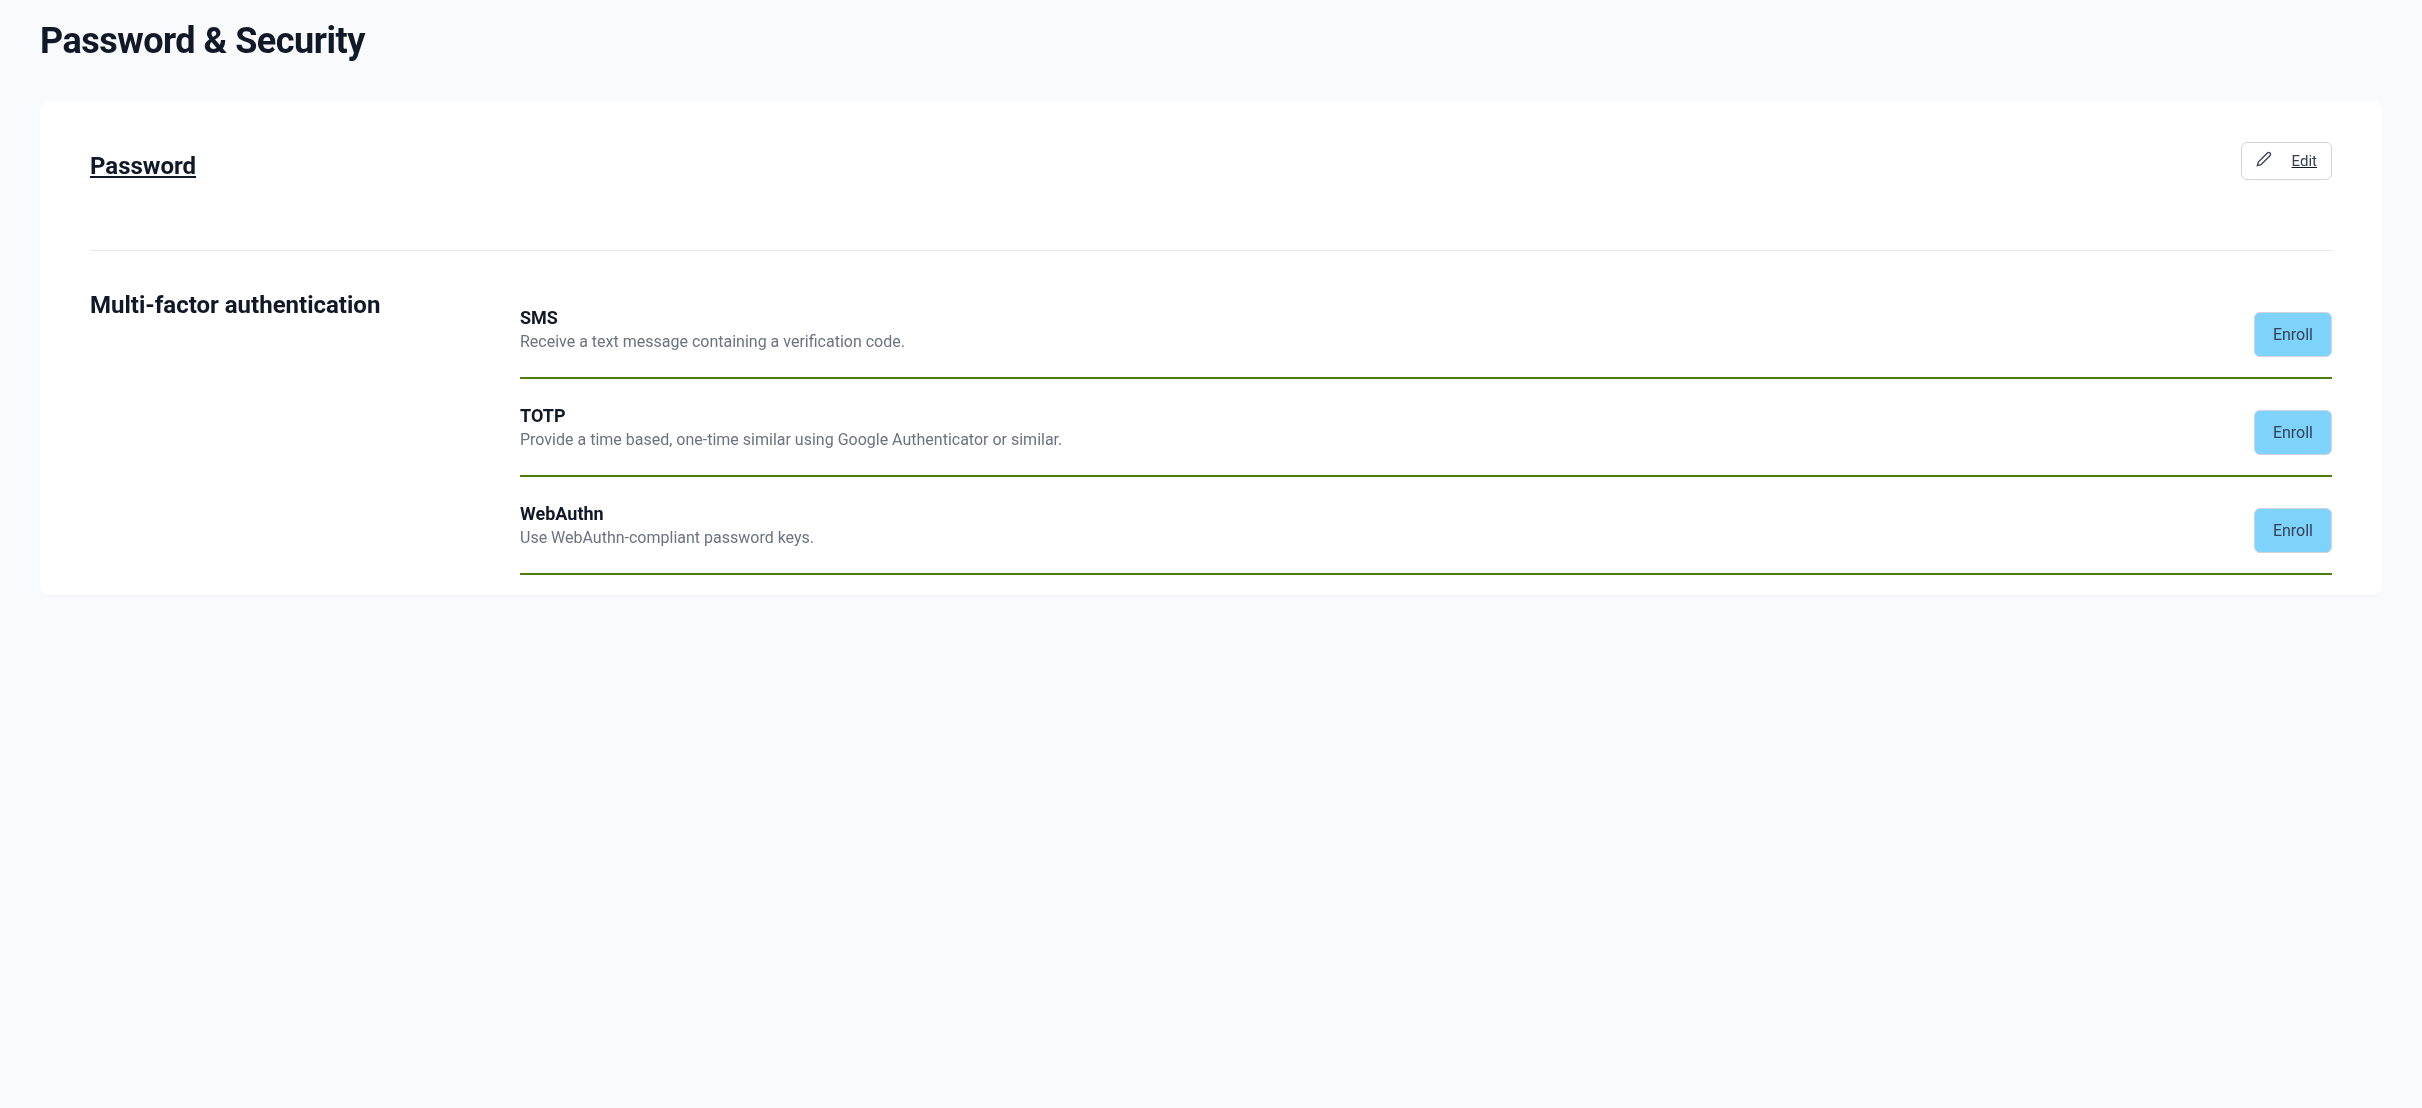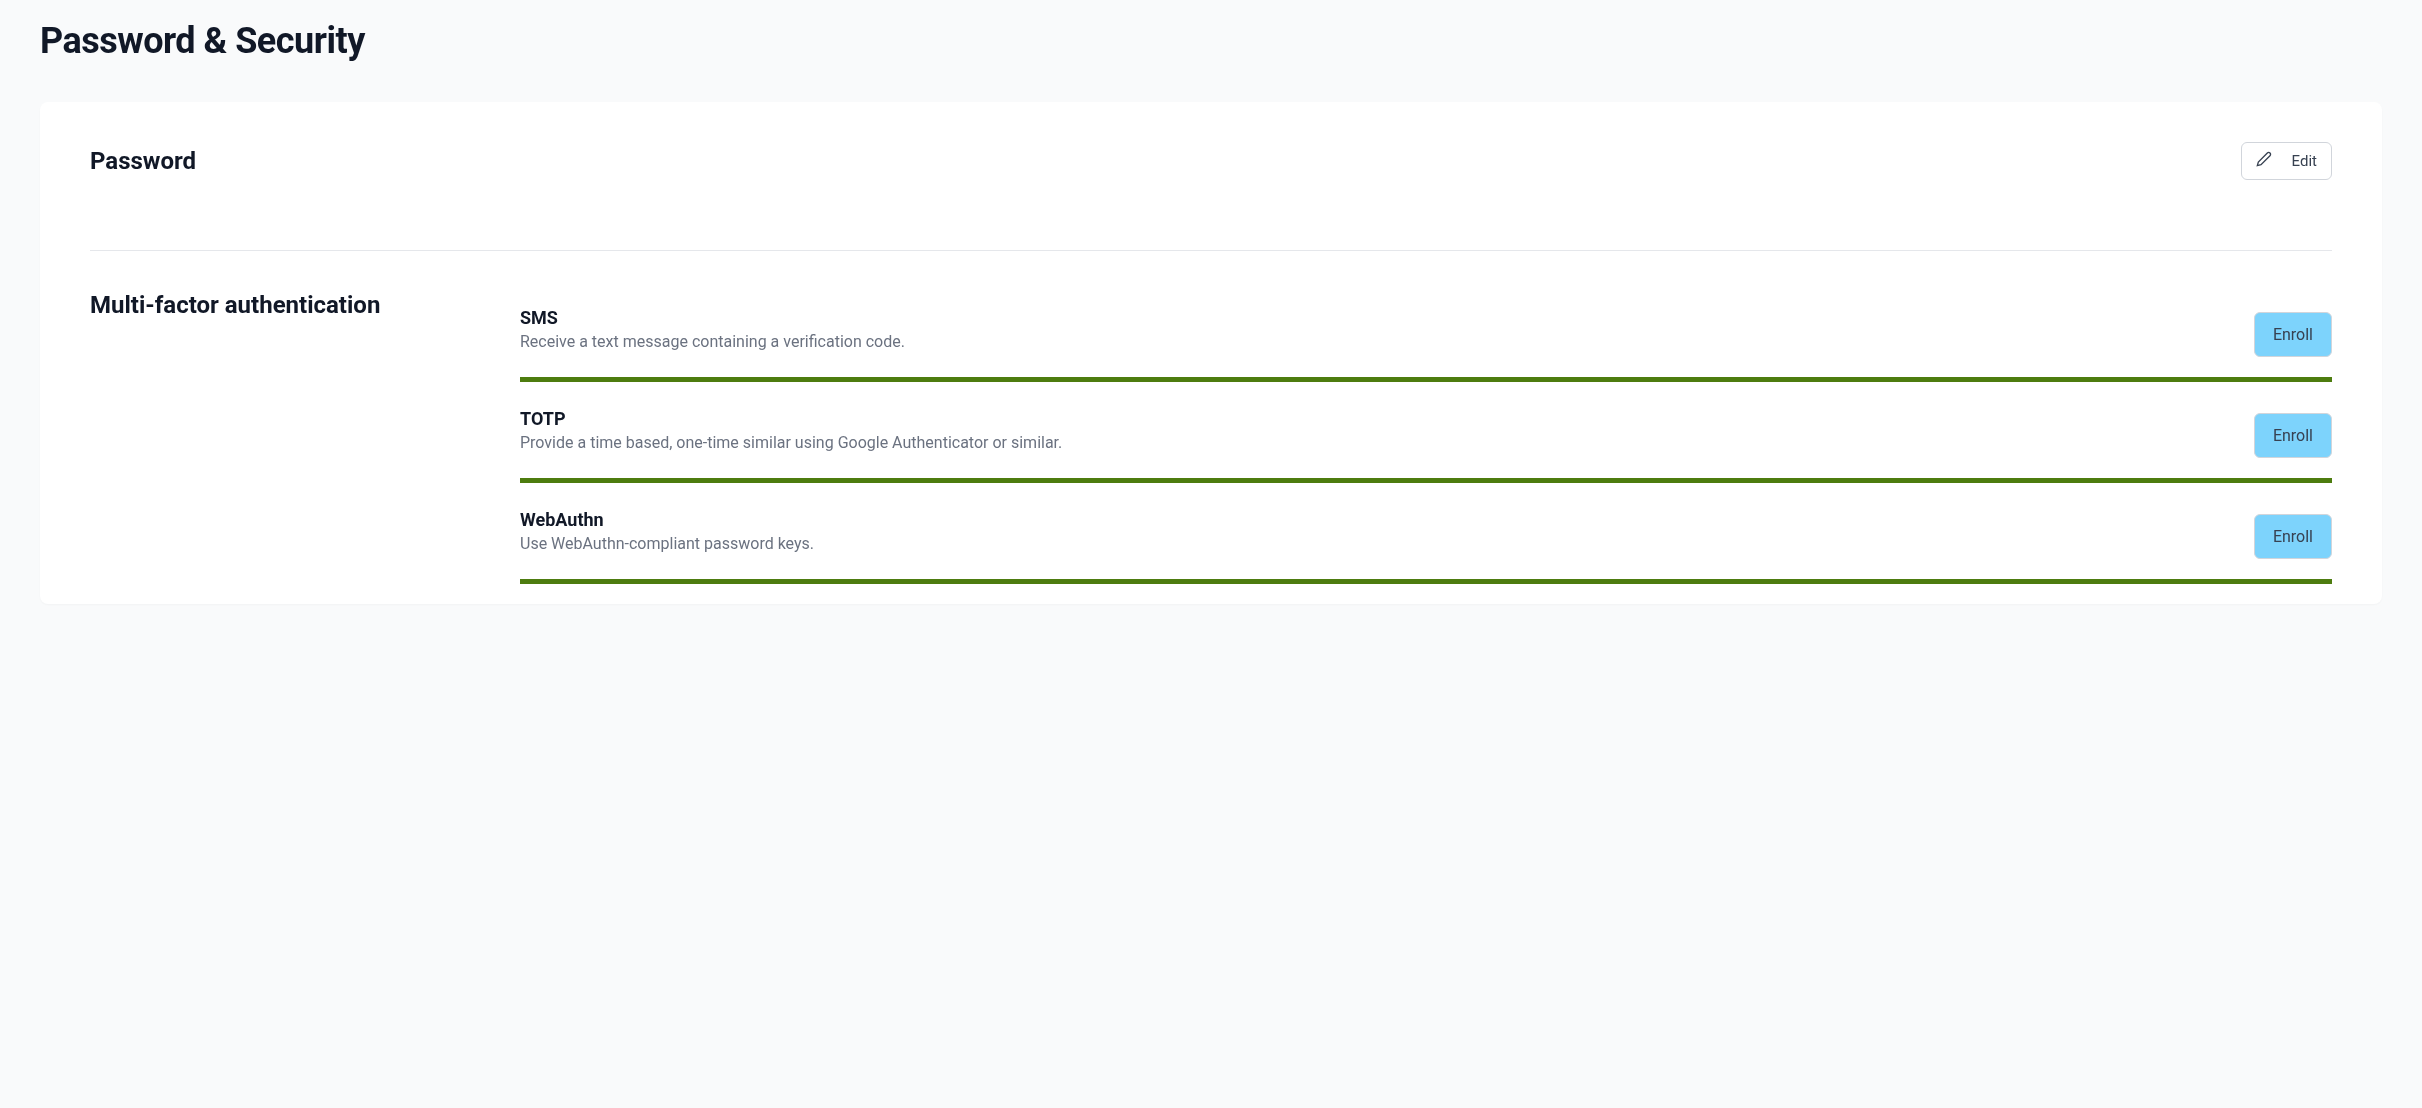--- a/index.html
+++ b/index.html
@@ -22,22 +22,23 @@
       padding: 40px 50px 20px 50px;
       box-shadow: 0 1px 2px rgba(0,0,0,0.03);
     }
     .section {
       display: flex;
       flex-direction: column;
     }
     .section-header {
       display: flex;
       justify-content: space-between;
-      align-items: center;
+      align-items: flex-end;
       margin-bottom: 20px;
+      text-decoration: underline;
     }
     .section-title {
       font-size: 24px;
       font-weight: 700;
       color: #111827;
     }
     .two-col {
       display: flex;
       align-items: flex-start;
     }
@@ -87,21 +88,21 @@
     .divider {
       border: none;
       border-top: 1px solid #e5e7eb;
       margin: 50px 0 40px 0;
     }
     .mfa-row {
       display: flex;
       justify-content: space-between;
       align-items: center;
       padding: 20px 0;
-      border-bottom: 5px solid #4d7c0f;
+      border-bottom: 2px solid #4d7c0f;
     }
     .mfa-row:first-child {
       padding-top: 10px;
     }
     .mfa-text {
       flex: 1;
     }
     .mfa-title {
       font-size: 18px;
       font-weight: 700;

